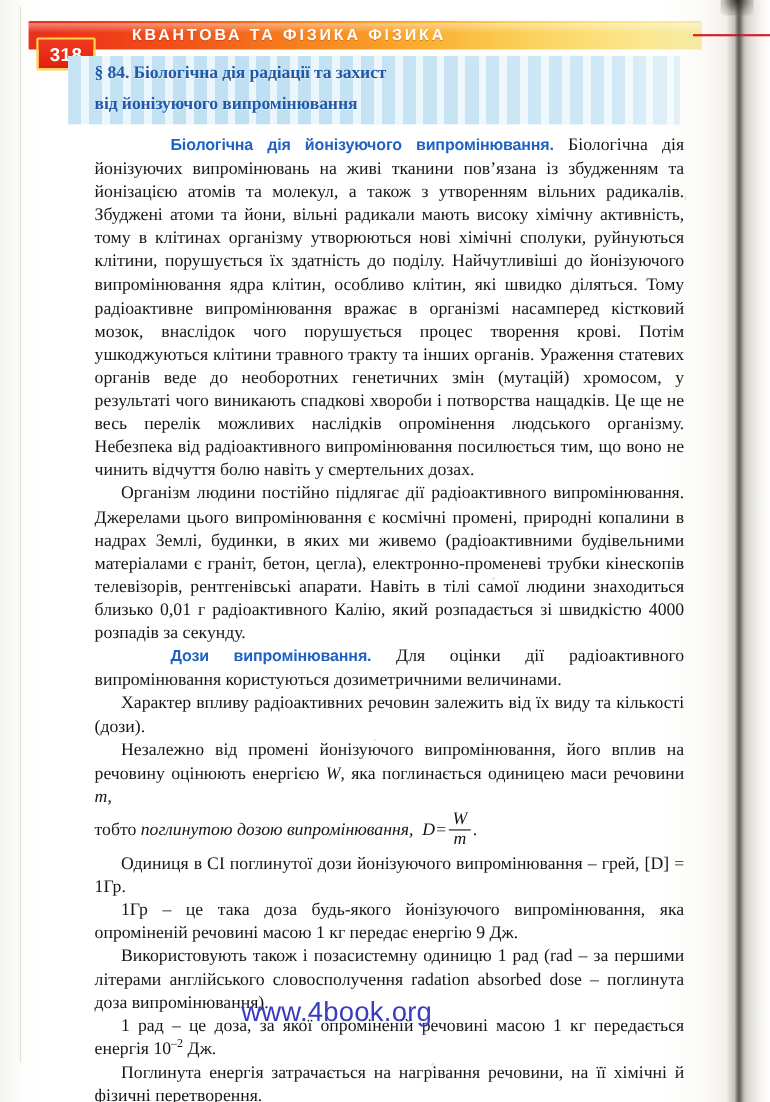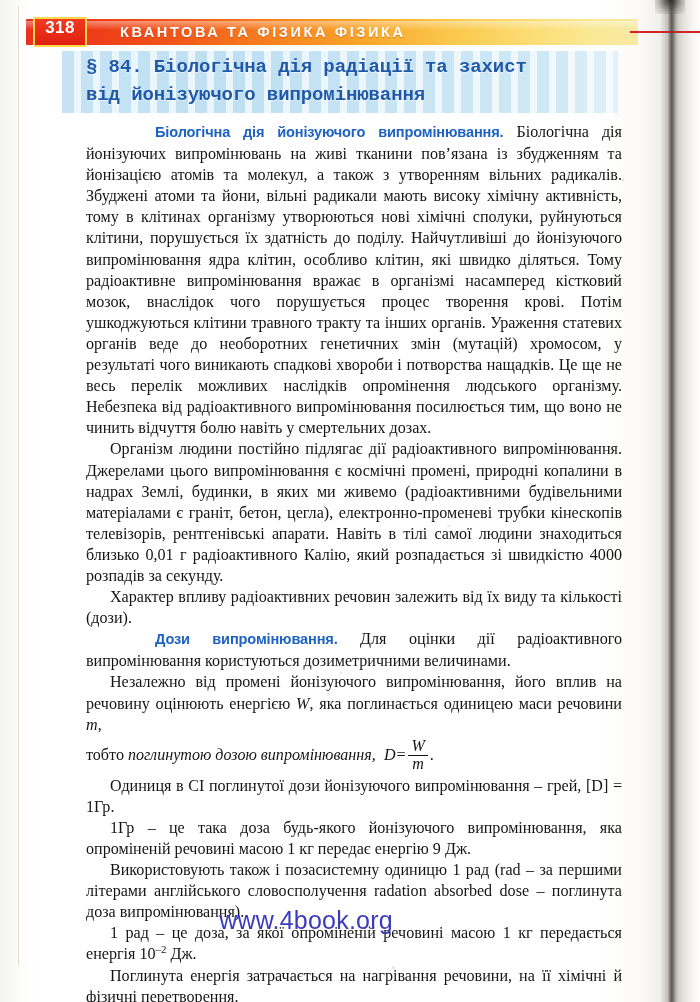--- a/index.html
+++ b/index.html
@@ -69,27 +69,28 @@
     background: linear-gradient(to bottom, rgba(255,255,255,.42), rgba(255,255,255,0));
   }
   .header-rule {
     position: absolute;
     left: 630px; top: 31px;
     width: 70px; height: 2px;
     background: #d8202a;
   }
   .page-number-box {
     position: absolute;
-    left: 33px; top: 17px;
+    left: 33px; top: 34px;
     width: 54px; height: 30px;
     border: 2px solid #ffd54a;
     border-radius: 2px;
     background: linear-gradient(to bottom, #f03a20, #e0200f);
     box-sizing: border-box;
     display: flex;
+    align-items: center;
     justify-content: center;
   }
   .page-number {
     color: #ffffff;
     font-family: "Liberation Sans", sans-serif;
     font-weight: bold;
     font-size: 17px;
     letter-spacing: .4px;
     line-height: 1;
   }
@@ -119,23 +120,23 @@
   .title-plate-fade {
     position: absolute;
     inset: 0;
     background: linear-gradient(to right, rgba(255,255,255,.10) 0%, rgba(255,255,255,0) 30%, rgba(255,255,255,.25) 88%, rgba(255,255,255,.55) 100%);
   }
   .title-text {
     position: absolute;
     left: 86px; top: 53px;
     width: 520px;
     color: #2159a8;
-    font-family: Liberation Mono, monospace;
-    font-weight: bold;
-    font-size: 19px;
+    font-family: Liberation Serif, serif;
+    font-weight: bold;
+    font-size: 16px;
     line-height: 28px;
     letter-spacing: -0.1px;
     text-shadow: 0 1px 0 rgba(255,255,255,.55);
   }
   .title-text .line2 { display: block; }
 
   
   .body-col {
     position: absolute;
     left: 86px; top: 121px;
@@ -223,23 +224,23 @@
     <span>§ 84. Біологічна дія радіації та захист</span>
     <span class="line2">від йонізуючого випромінювання</span>
   </div>
 
   <div class="body-col">
 
     <p><span class="lead-in">Біологічна дія йонізуючого випромінювання.</span><span> Біологічна дія йонізуючих випромінювань на живі тканини пов’язана із збудженням та йонізацією атомів та молекул, а також з утворенням вільних радикалів. Збуджені атоми та йони, вільні радикали мають високу хімічну активність, тому в клітинах організму утворюються нові хімічні сполуки, руйнуються клітини, порушується їх здатність до поділу. Найчутливіші до йонізуючого випромінювання ядра клітин, особливо клітин, які швидко діляться. Тому радіоактивне випромінювання вражає в організмі насамперед кістковий мозок, внаслідок чого порушується процес творення крові. Потім ушкоджуються клітини травного тракту та інших органів. Ураження статевих органів веде до необоротних генетичних змін (мутацій) хромосом, у результаті чого виникають спадкові хвороби і потворства нащадків. Це ще не весь перелік можливих наслідків опромінення людського організму. Небезпека від радіоактивного випромінювання посилюється тим, що воно не чинить відчуття болю навіть у смертельних дозах.</span></p>
 
     <p>Організм людини постійно підлягає дії радіоактивного випромінювання. Джерелами цього випромінювання є космічні промені, природні копалини в надрах Землі, будинки, в яких ми живемо (радіоактивними будівельними матеріалами є граніт, бетон, цегла), електронно-променеві трубки кінескопів телевізорів, рентгенівські апарати. Навіть в тілі самої людини знаходиться близько 0,01 г радіоактивного Калію, який розпадається зі швидкістю 4000 розпадів за секунду.</p>
 
+    <p><span class="lead-in">Дози випромінювання.</span><span> Для оцінки дії радіоактивного випромінювання користуються дозиметричними величинами.</span></p>
+
     <p>Характер впливу радіоактивних речовин залежить від їх виду та кількості (дози).</p>
-
-    <p><span class="lead-in">Дози випромінювання.</span><span> Для оцінки дії радіоактивного випромінювання користуються дозиметричними величинами.</span></p>
 
     <p><span>Незалежно від промені йонізуючого випромінювання, його вплив на речовину оцінюють енергією </span><span class="ital">W</span><span>, яка поглинається одиницею маси речовини </span><span class="ital">m</span><span>,</span></p>
 
     <p class="noindent tall formula-line"><span>тобто </span><em>поглинутою дозою випромінювання,</em>&nbsp;&nbsp;<span class="eq">D</span><span class="eq">=</span><span class="frac"><span class="num">W</span><span class="den">m</span></span><span>.</span></p>
 
     <p>Одиниця в СІ поглинутої дози йонізуючого випромінювання – грей, [D] = 1Гр.</p>
 
     <p>1Гр – це така доза будь-якого йонізуючого випромінювання, яка опроміненій речовині масою 1 кг передає енергію 9 Дж.</p>
 
     <p>Використовують також і позасистемну одиницю 1 рад (rad – за першими літерами англійського словосполучення radation absorbed dose – поглинута доза випромінювання).</p>

